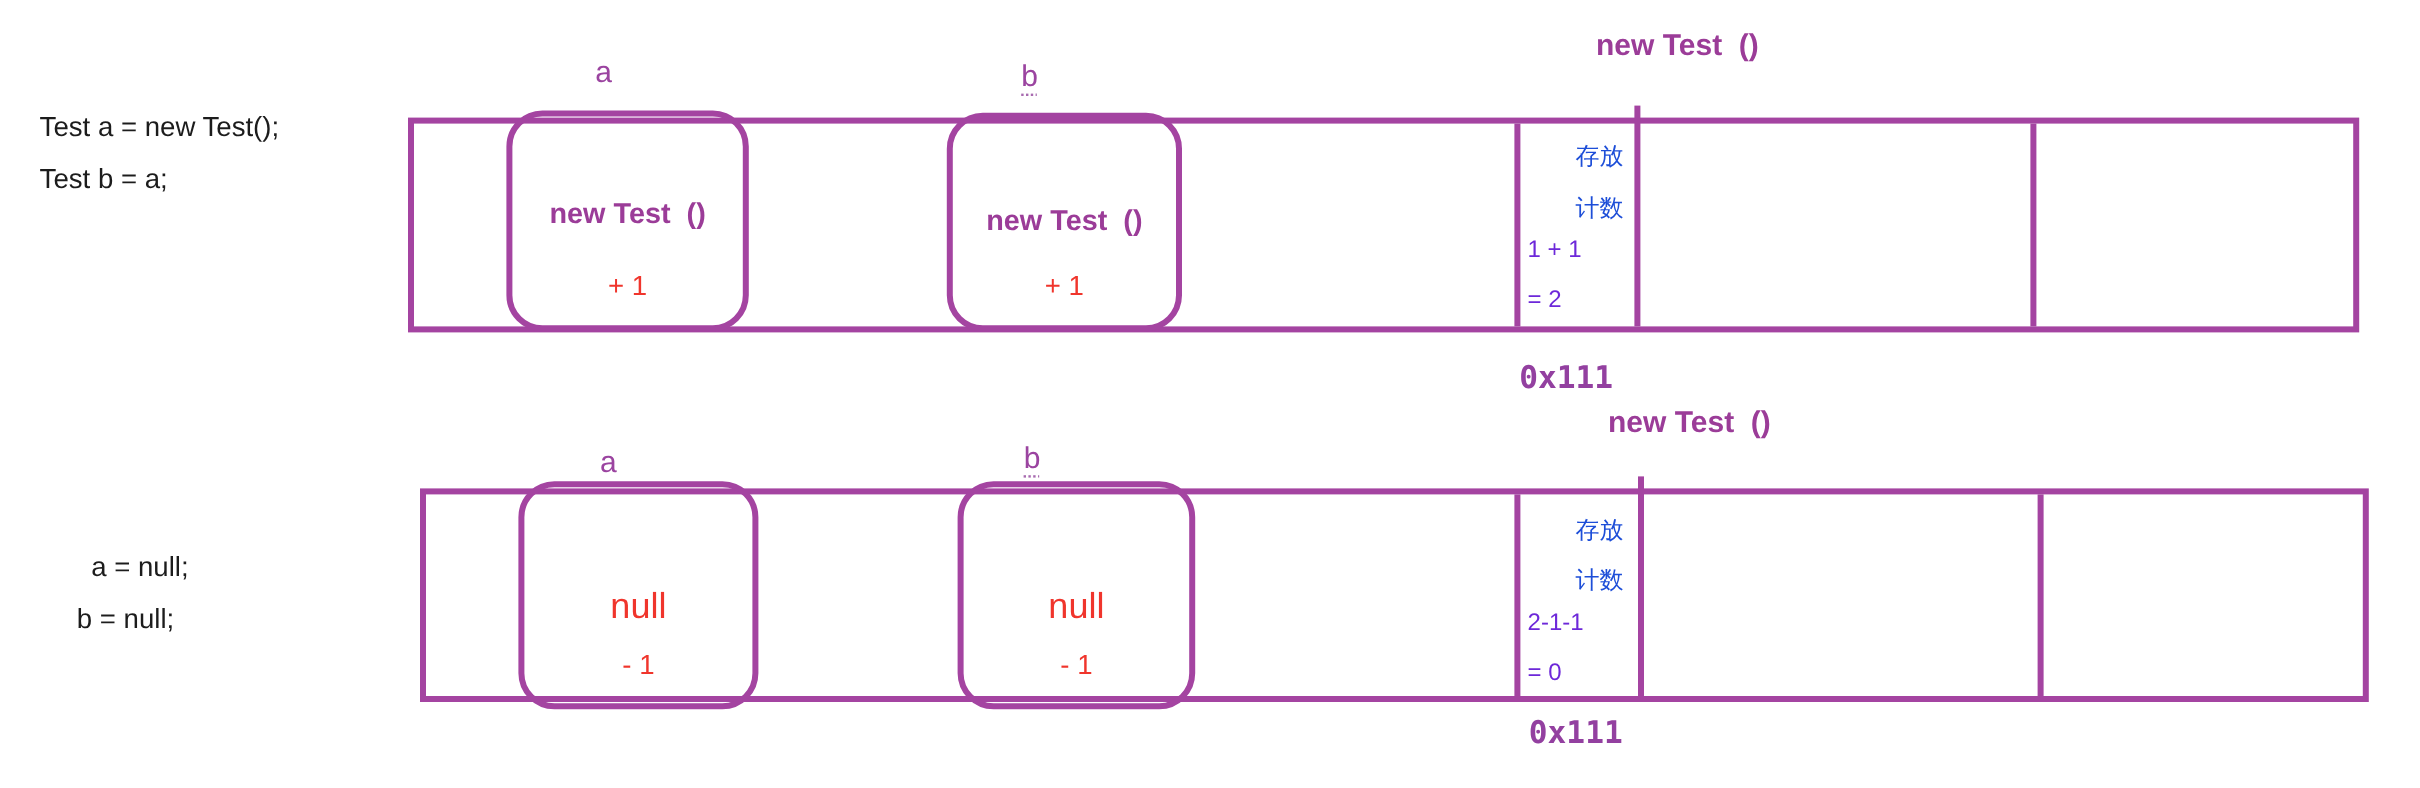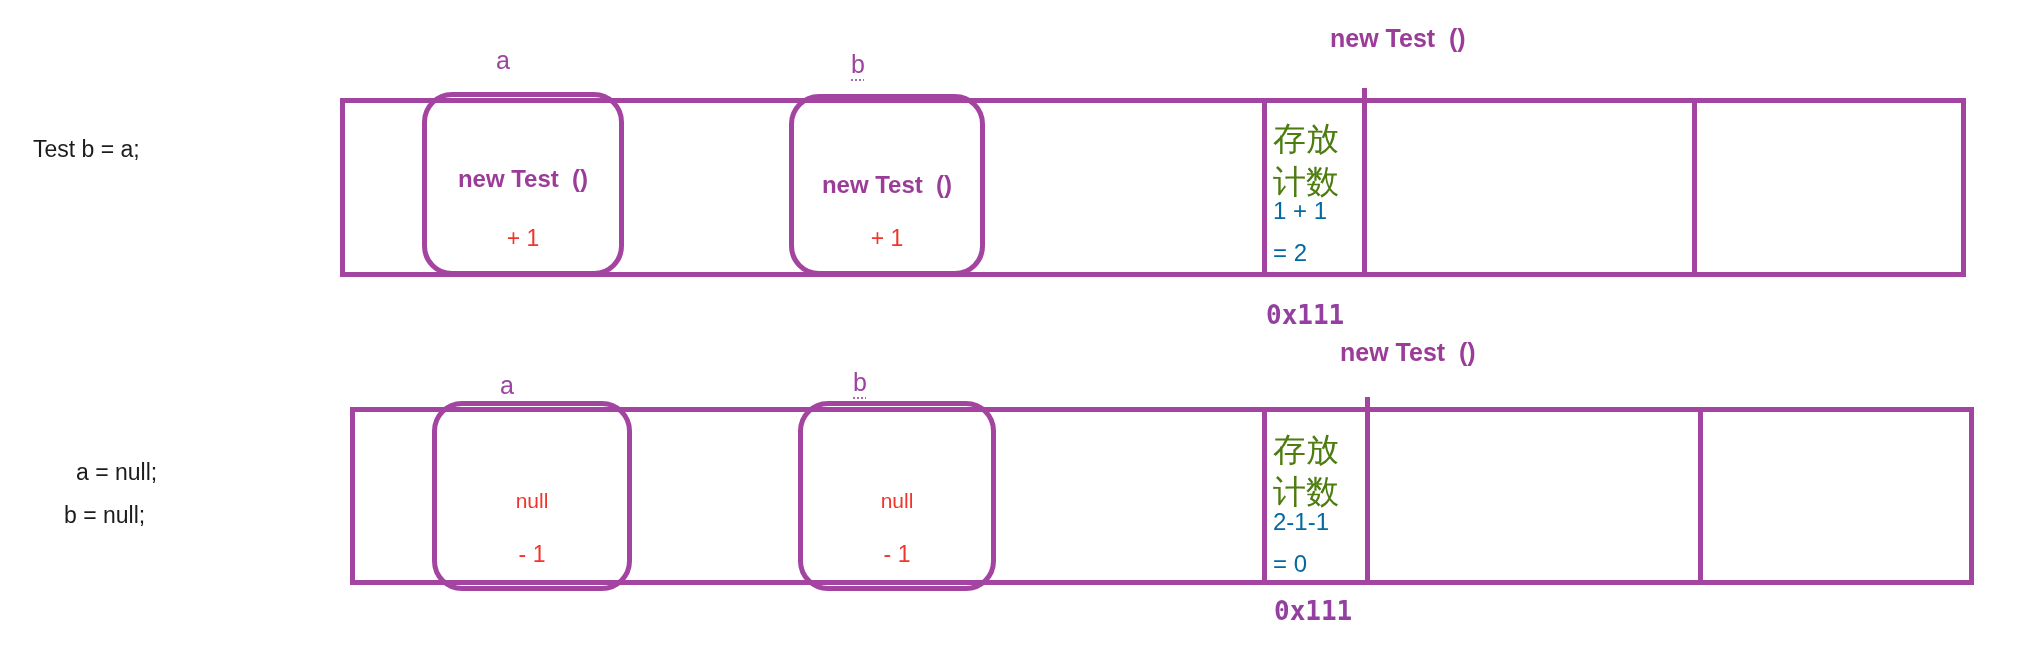--- a/index.html
+++ b/index.html
@@ -8,41 +8,42 @@
     font-family:"Liberation Sans","DejaVu Sans",sans-serif;
   }
   .scene{position:absolute;left:0;top:0;width:100%;height:100%;}
   .code{position:absolute;font-size:23px;color:#1c1c1c;white-space:pre;}
   .rowrect{position:absolute;border:5px solid #a444a1;box-sizing:border-box;background:transparent;}
   .vdiv{position:absolute;top:0;bottom:0;width:5px;background:#a444a1;}
   .vdiv.overshoot{top:-15px;}
   .refbox{position:absolute;border:5px solid #a444a1;border-radius:30px;box-sizing:border-box;background:transparent;}
   .box-line{position:absolute;left:0;width:100%;text-align:center;white-space:pre;}
   .s1 .box-value{color:#9b3c98;font-weight:bold;font-size:24px;}
-  .s2 .box-value{color:#f0352c;font-weight:normal;font-size:21px;}
+  .s2 .box-value{color:#f0352c;font-weight:normal;font-size:30px;}
   .box-delta{color:#f0352c;font-size:23px;}
   .var-label{position:absolute;width:44px;text-align:center;color:#9b44a0;font-size:25px;}
   .wavy{text-decoration:underline dotted #a86bb0 2px;text-underline-offset:6px;}
   .pheader{position:absolute;color:#9b3c98;font-weight:bold;font-size:25px;white-space:pre;}
   .addr{position:absolute;color:#9340a0;font-weight:bold;font-size:26px;
         font-family:"DejaVu Sans Mono","Liberation Mono",monospace;}
   .counter{position:absolute;top:0;bottom:0;}
   .cline{position:absolute;left:6px;white-space:pre;}
-  .cjk{color:#4d7c0f;font-size:33px;}
-  .cred{color:#0369a1;font-size:24px;}
+  .cjk{color:#1d4ed8;font-size:20px;margin-left:40px;}
+  .cred{color:#6d28d9;font-size:20px;}
   .watermark{position:absolute;color:#dad7da;font-size:31px;letter-spacing:1px;
              text-shadow:1px 1px 0 #ffffff,-1px -1px 0 #c9c6c9;}
 </style>
 </head>
 <body>
 
 <div class="canvas">
 
   <div class="scene s1">
 
+    <div class="code" style="left:33px;top:92px;">Test a = new Test();</div>
     <div class="code" style="left:33px;top:136px;">Test b = a;</div>
 
     <div class="pheader" style="left:1330px;top:24px;">new Test  ()</div>
 
     <div class="var-label" style="left:481px;top:46px;">a</div>
     <div class="var-label wavy" style="left:836px;top:50px;">b</div>
 
     <div class="rowrect" style="left:340px;top:98px;width:1626px;height:179px;">
       <div class="vdiv" style="left:917px;"></div>
       <div class="vdiv overshoot" style="left:1017px;"></div>

